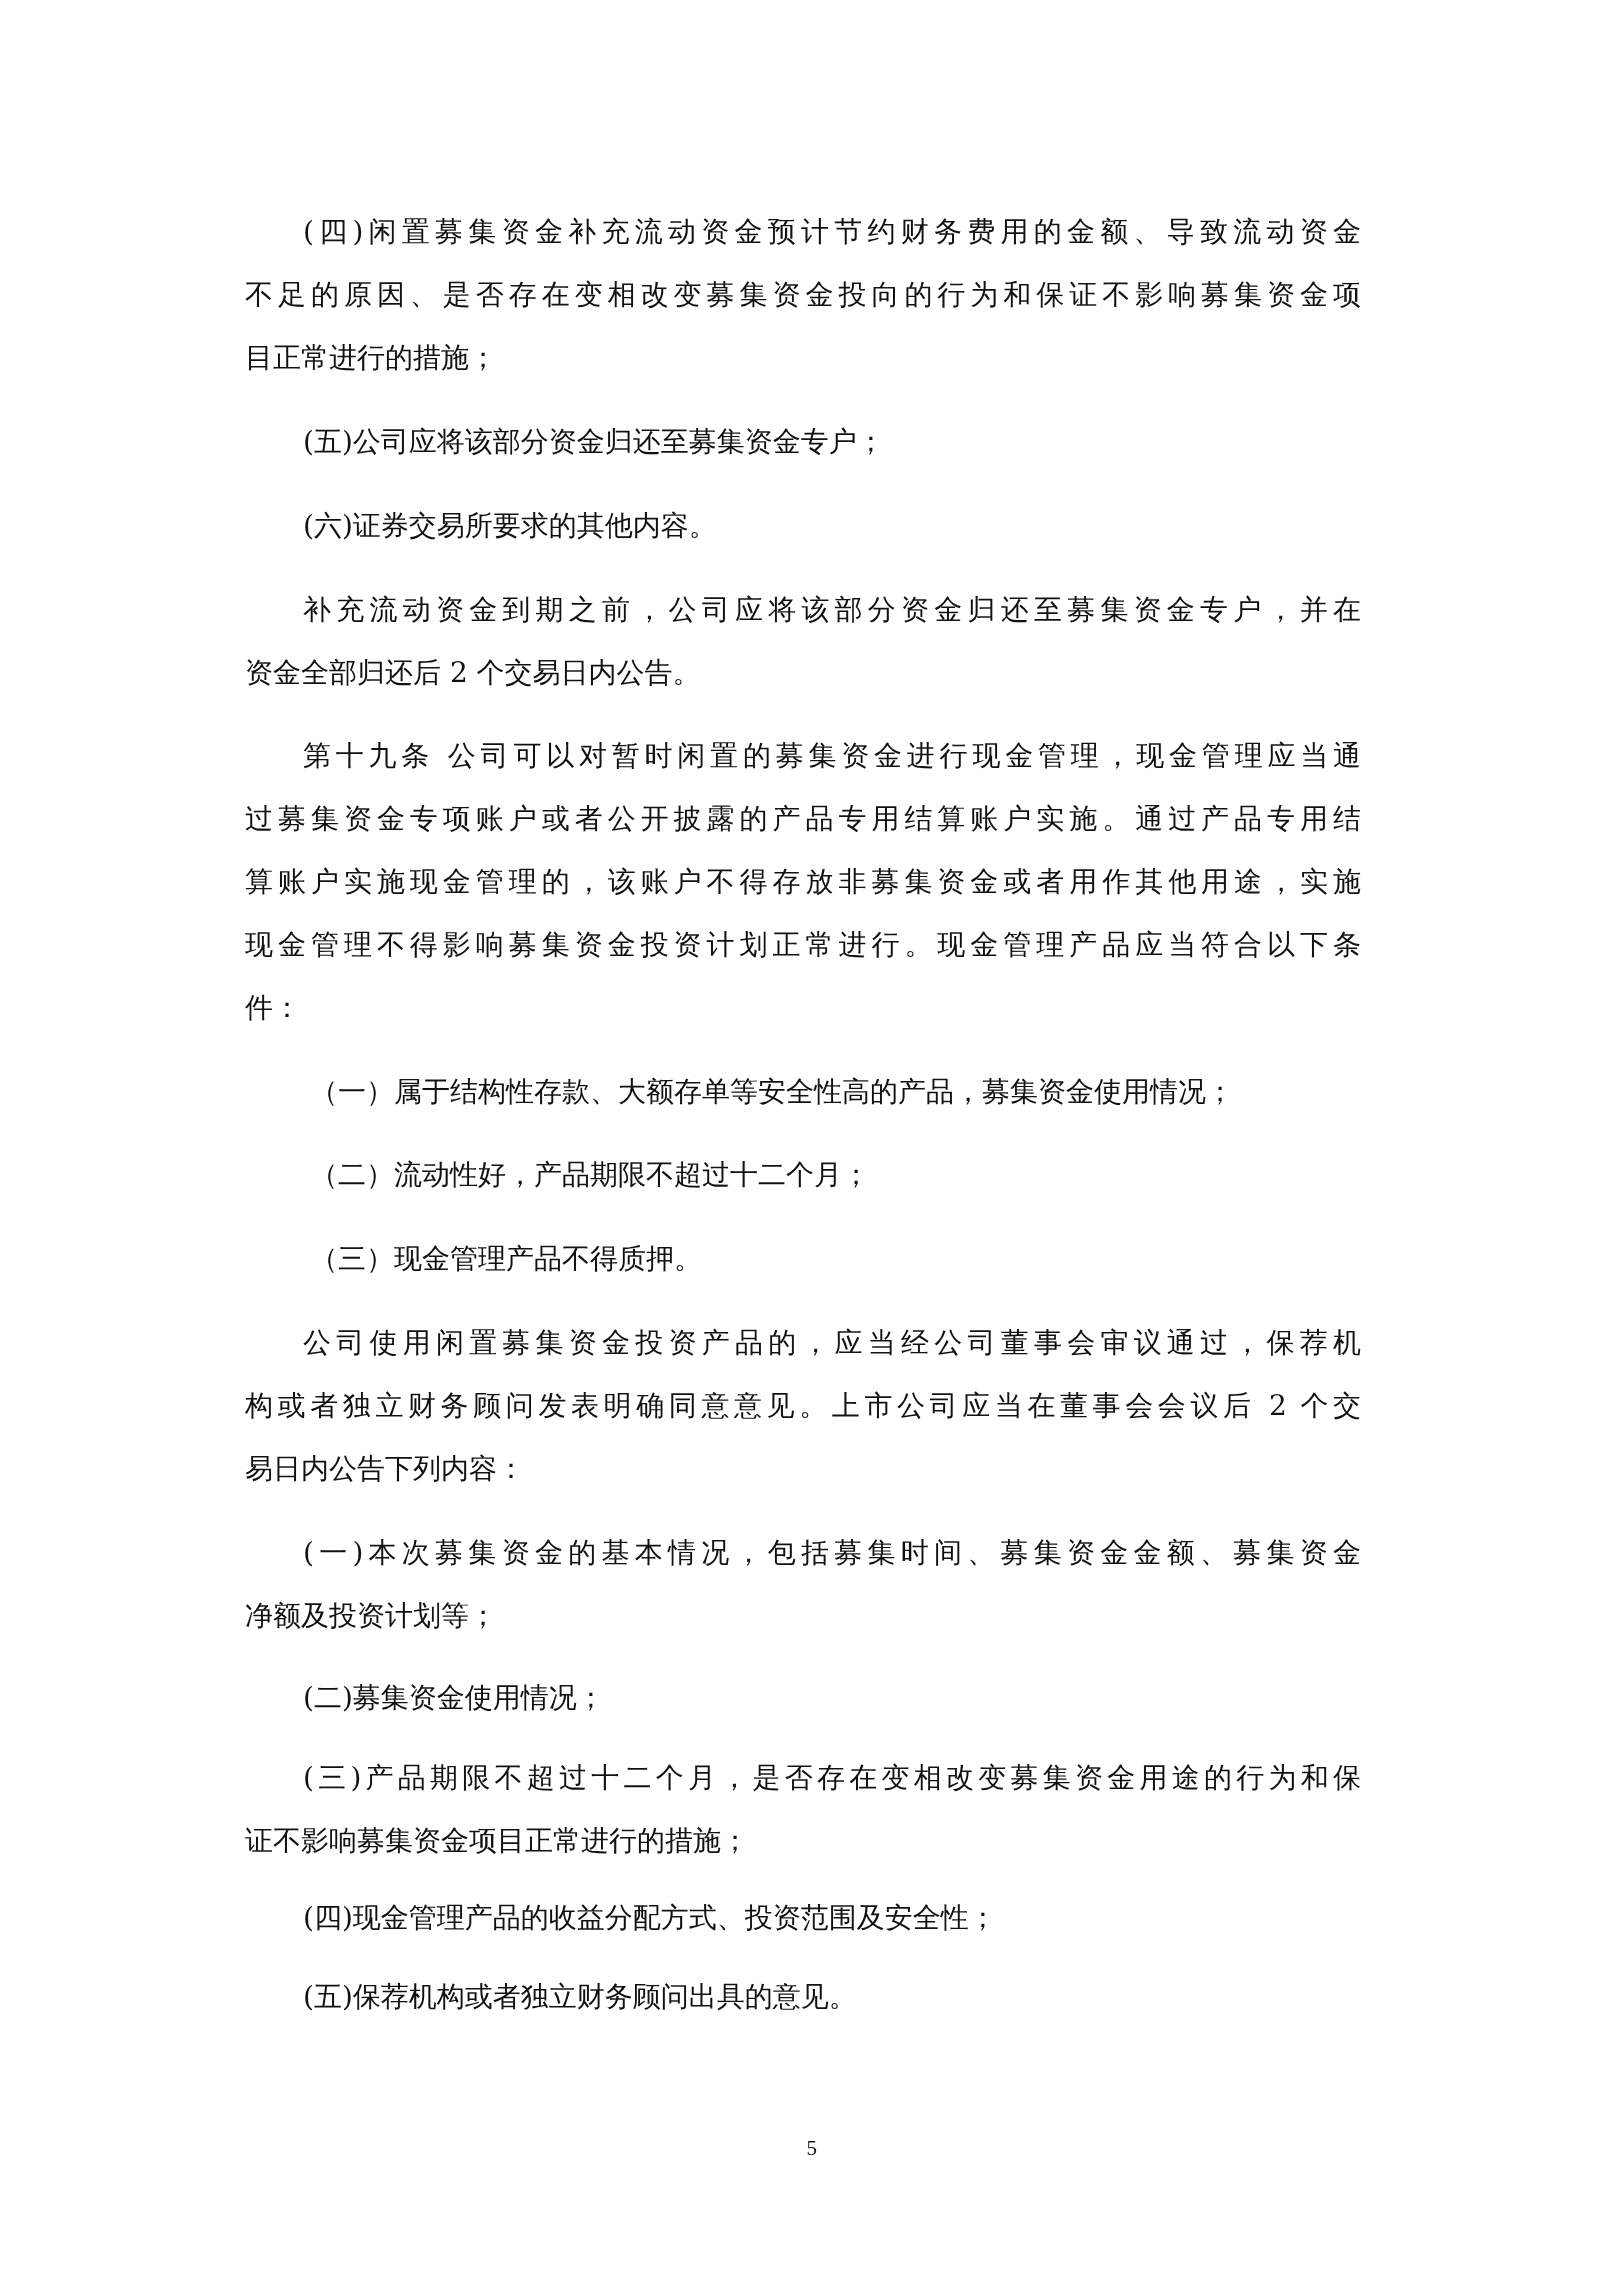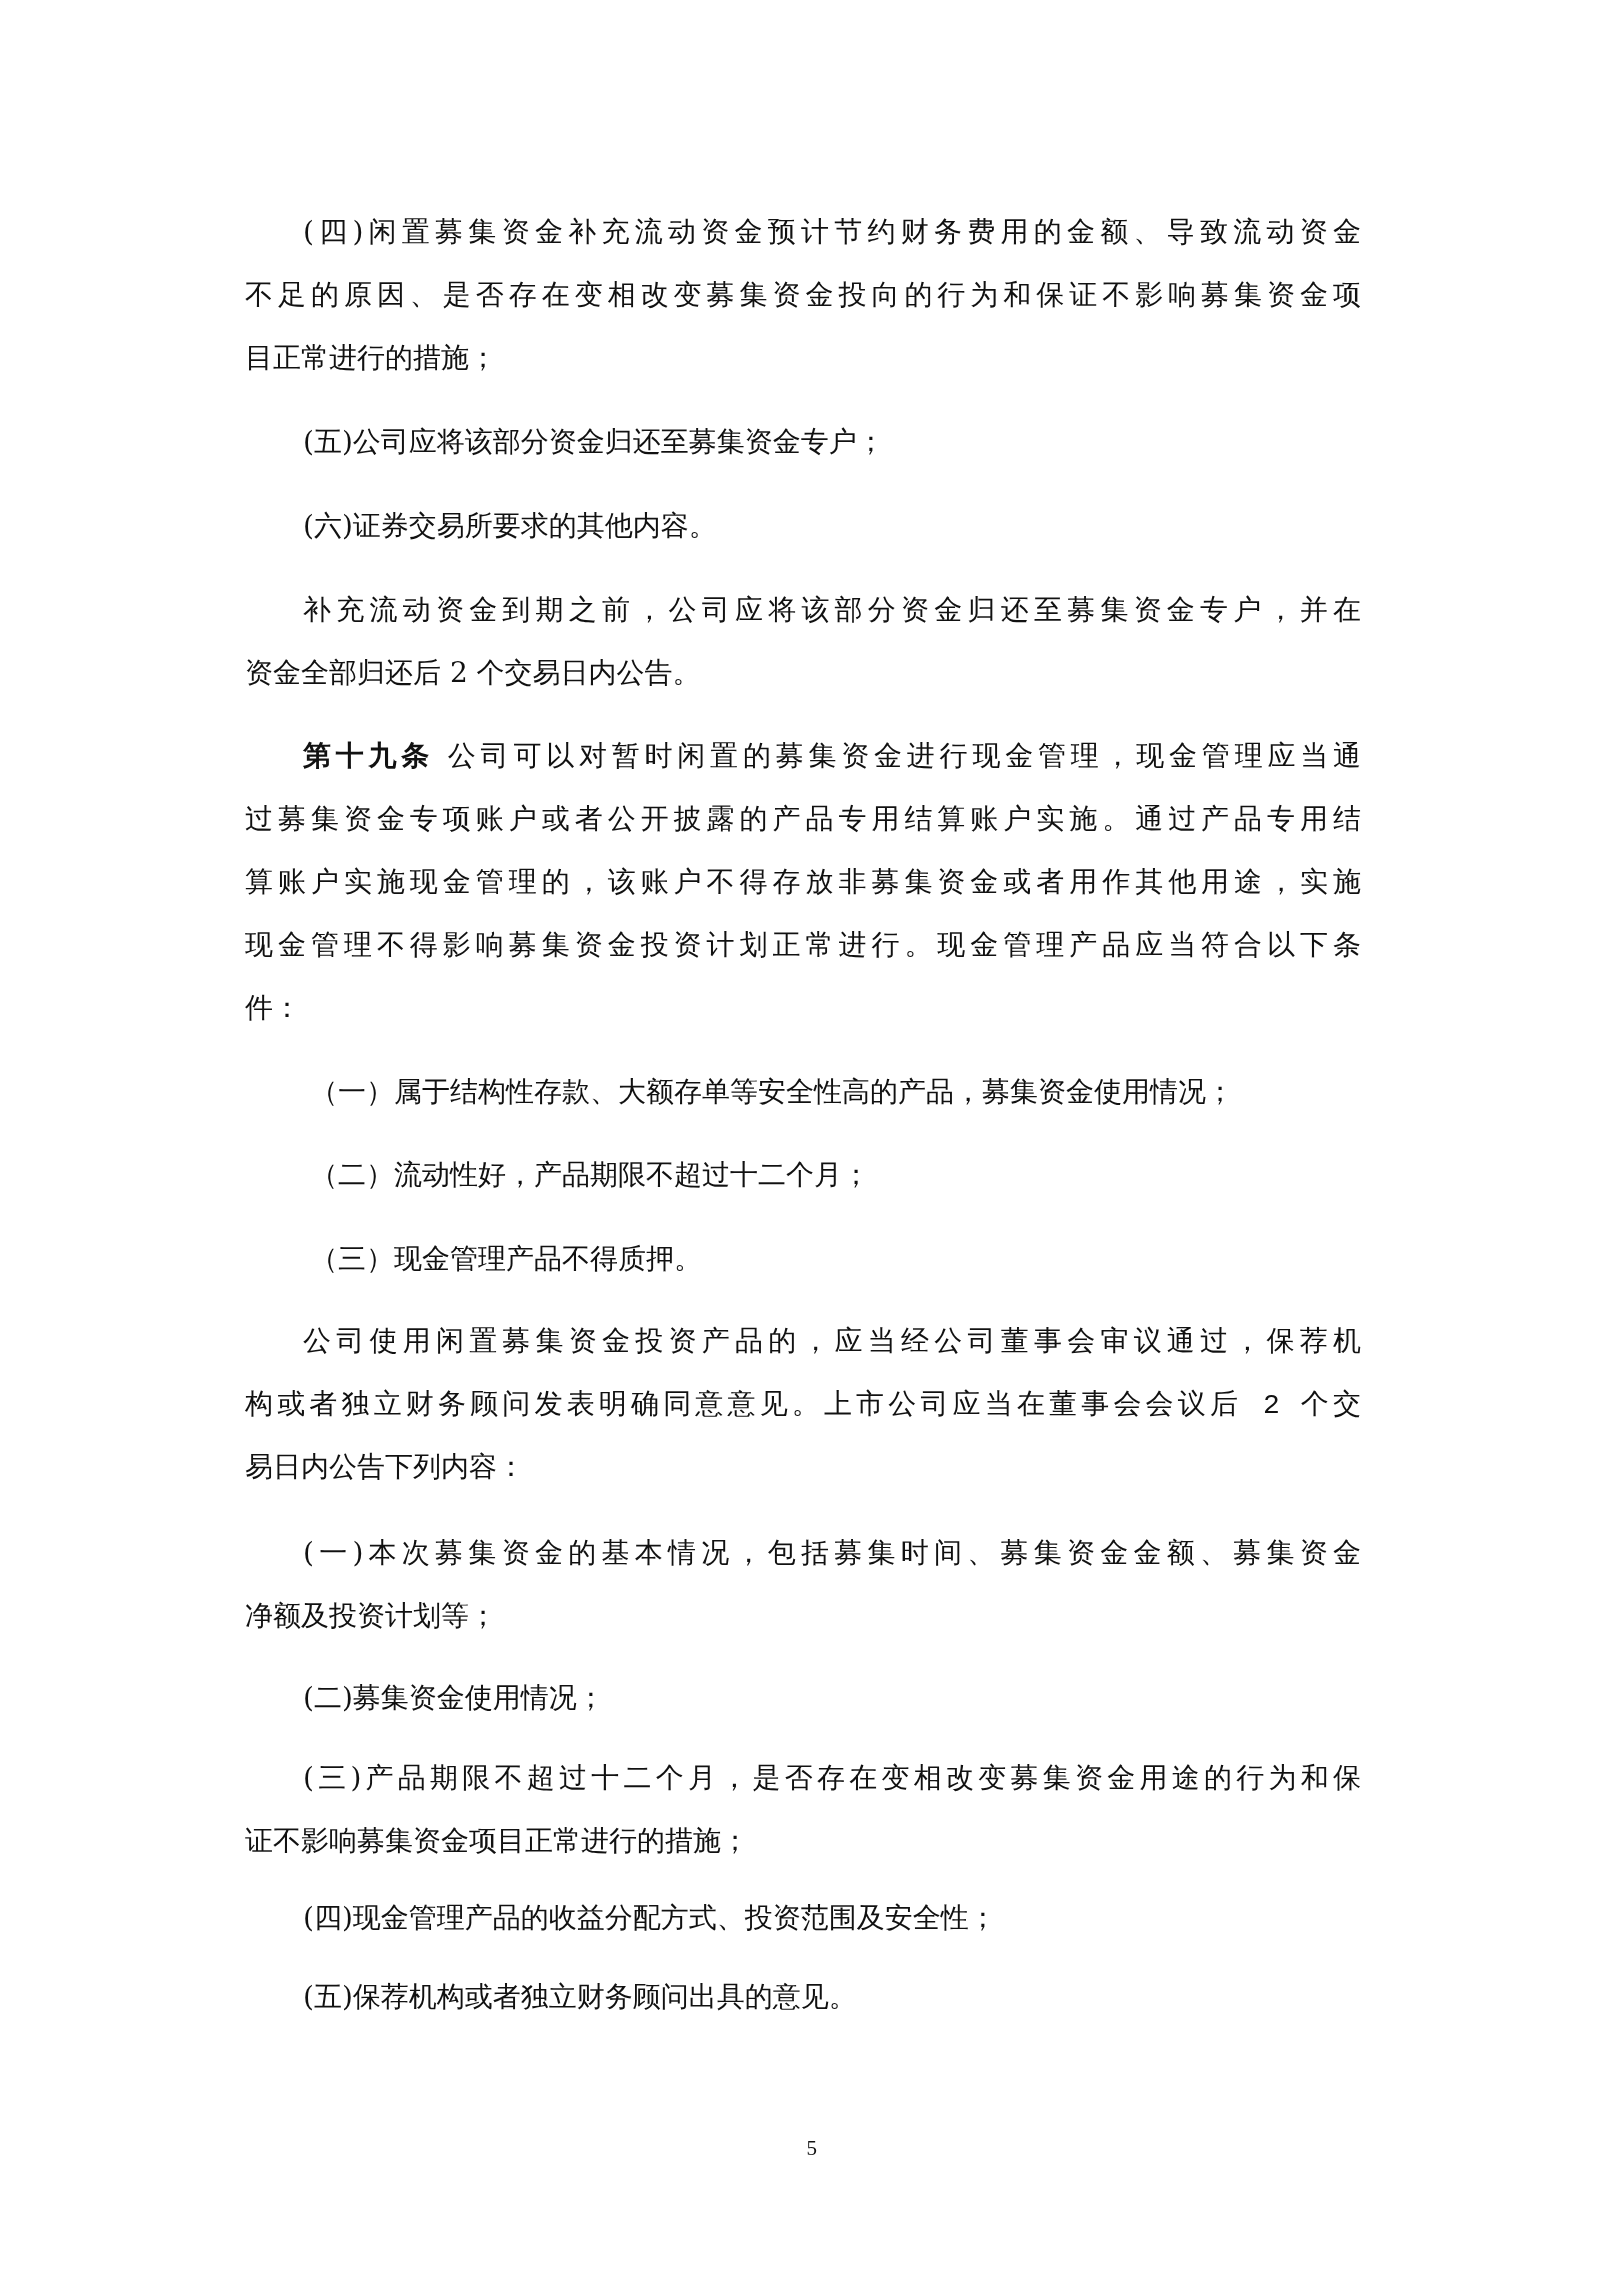--- a/index.html
+++ b/index.html
@@ -35,21 +35,21 @@
     white-space: nowrap;
     overflow: visible;
   }
   .line.justify {
     text-align: justify;
     text-align-last: justify;
   }
   .line.indent2 { padding-left: 58px; }
   .line.indent2.justify { width: calc(1116px - 58px); }
   .line.indent-list { padding-left: 65px; }
-  .bold { font-weight: bold; }
+  .bold { font-weight: normal; }
   .page-number {
     position: absolute;
     left: 802px;
     top: 2135px;
     width: 19.6px;
     text-align: center;
     font-family: "Liberation Serif", serif;
     font-size: 21px;
     line-height: 26px;
   }
@@ -91,21 +91,21 @@
   </div>
 
   <div class="para" style="top:1159px;">
     <span class="line indent-list">（二）流动性好，产品期限不超过十二个月；</span>
   </div>
 
   <div class="para" style="top:1243px;">
     <span class="line indent-list">（三）现金管理产品不得质押。</span>
   </div>
 
-  <div class="para" style="top:1327px;font-family:Liberation Mono, monospace;">
+  <div class="para" style="top:1327px;">
     <span class="line indent2 justify">公司使用闲置募集资金投资产品的，应当经公司董事会审议通过，保荐机</span>
     <span class="line justify">构或者独立财务顾问发表明确同意意见。上市公司应当在董事会会议后 2 个交</span>
     <span class="line">易日内公告下列内容：</span>
   </div>
 
   <div class="para" style="top:1537px;">
     <span class="line indent2 justify">(一)本次募集资金的基本情况，包括募集时间、募集资金金额、募集资金</span>
     <span class="line">净额及投资计划等；</span>
   </div>
 

